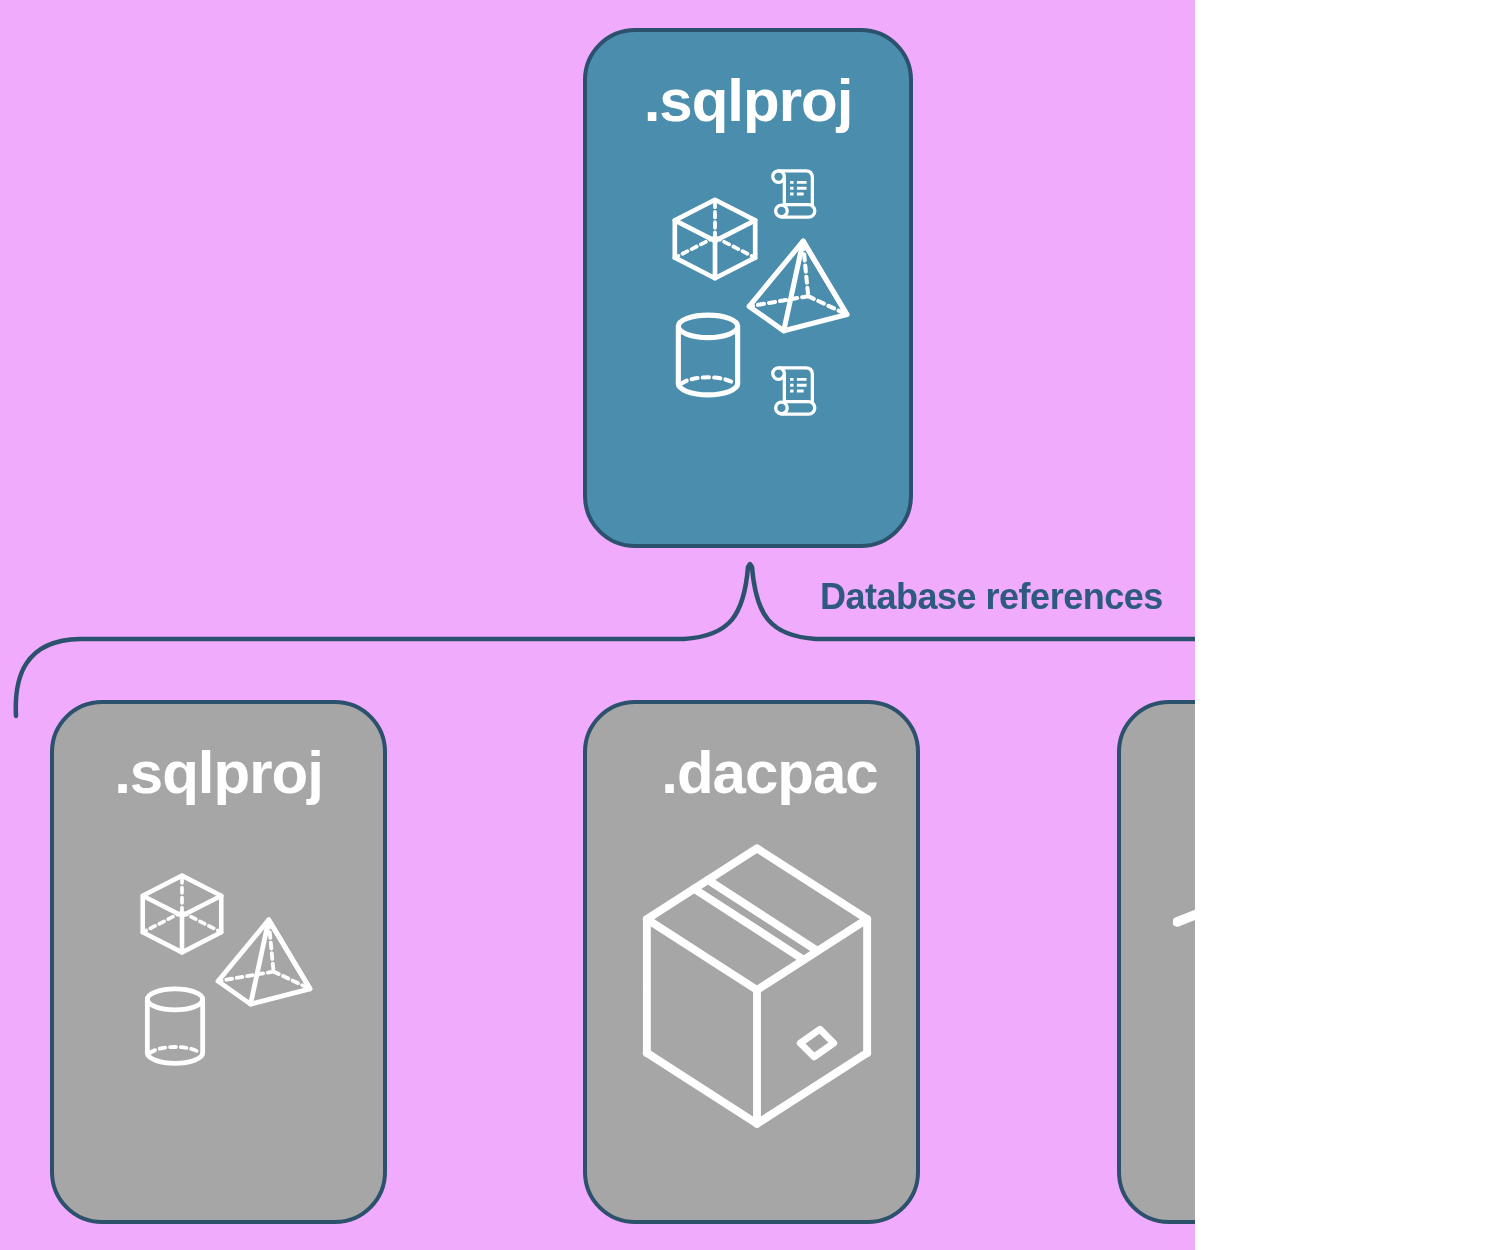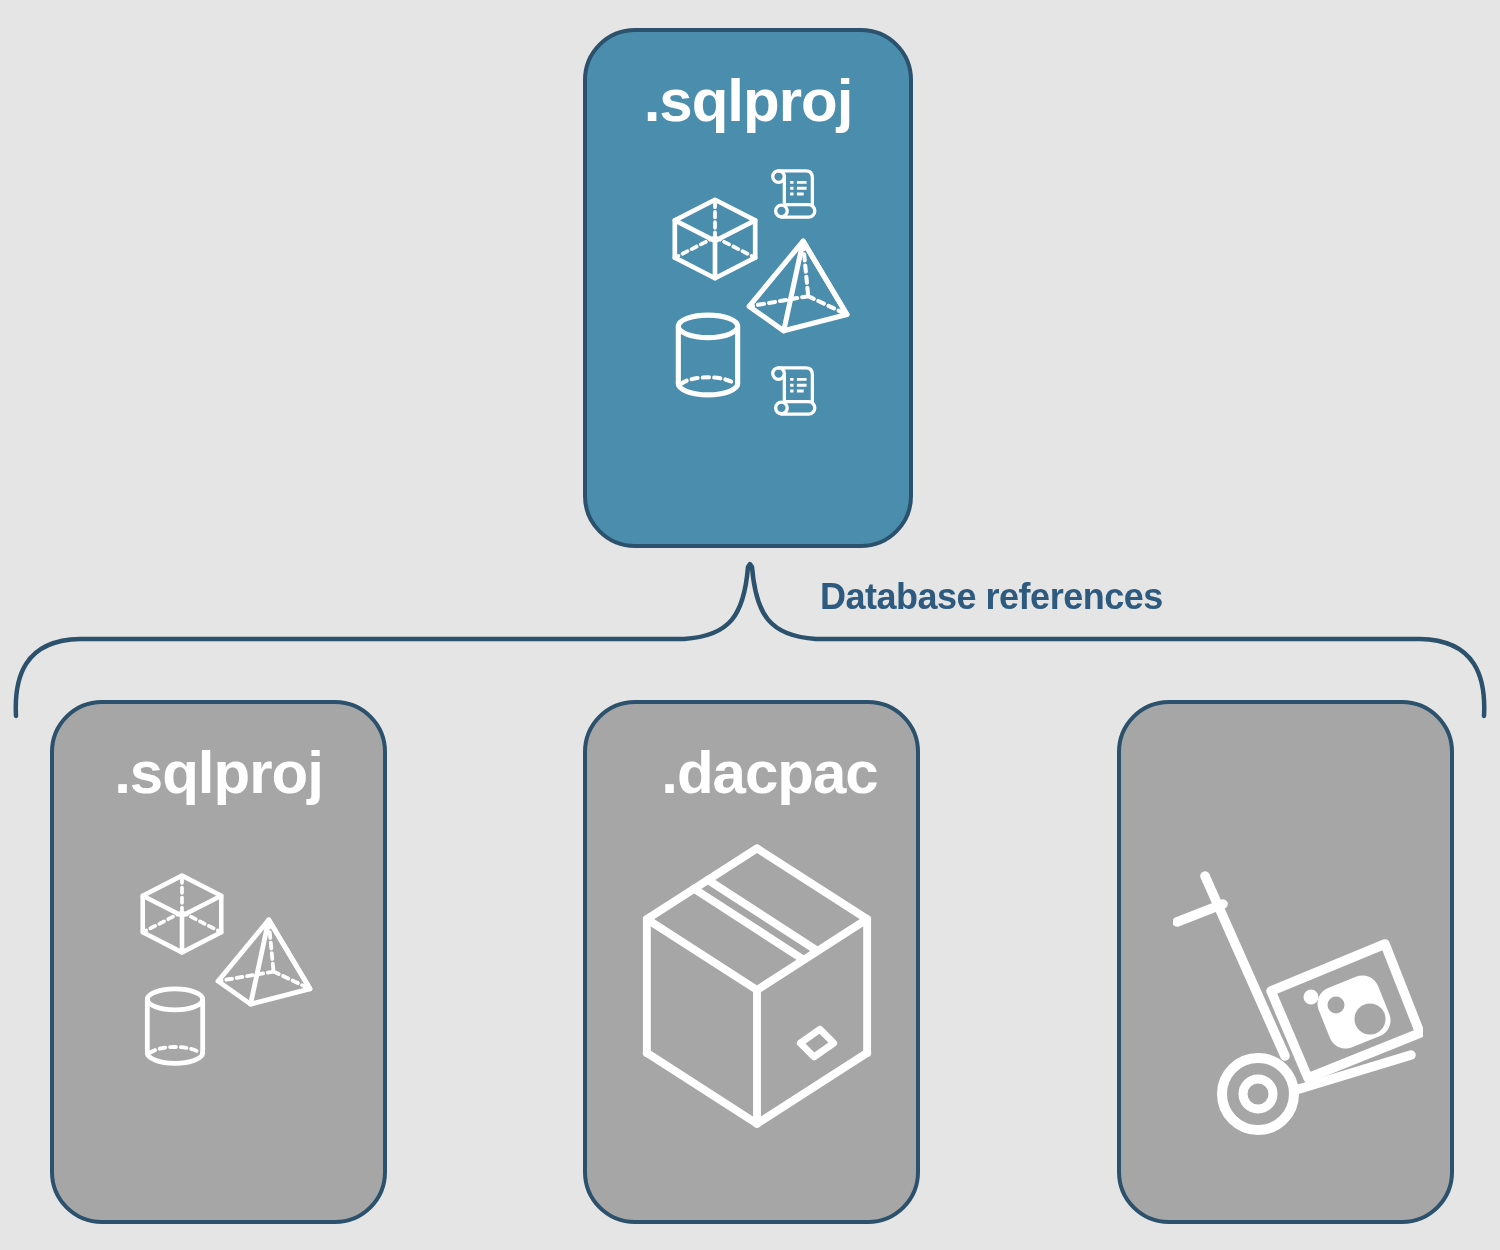--- a/index.html
+++ b/index.html
@@ -1,19 +1,19 @@
 <!DOCTYPE html>
 <html><head>
 <meta charset="utf-8">
 <style>
   html,body{margin:0;padding:0;background:#ffffff;}
   #canvas{
     position:relative;
-    width:1500px;height:1250px;
-    background:#e5e5e5;
+    width:1195px;height:1250px;
+    background:#f0abfc;
     font-family:"Liberation Sans", sans-serif;
     overflow:hidden;
   }
   .node{
     position:absolute;
     border:4px solid #2B516C;
     border-radius:52px;
     box-sizing:border-box;
   }
   .node.top{

